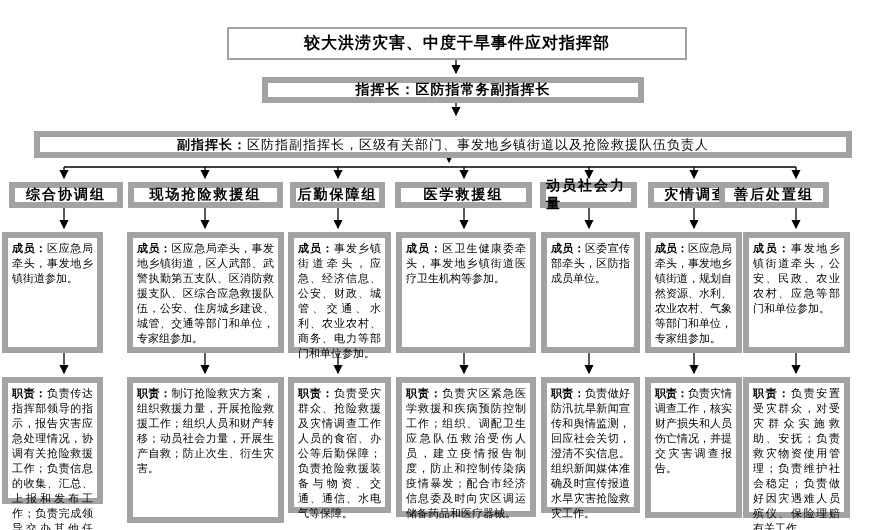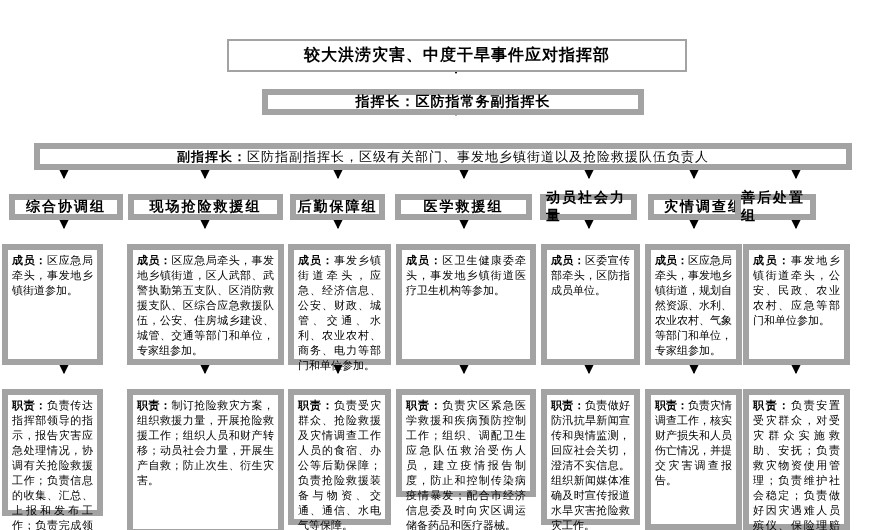--- a/index.html
+++ b/index.html
@@ -1,38 +1,38 @@
 <!DOCTYPE html>
 <html><head>
 <meta charset="utf-8">
 <style>
   html,body{margin:0;padding:0;background:#fff;}
   .canvas{position:relative;width:873px;height:530px;background:#fff;
           font-family:"Liberation Sans","DejaVu Sans",sans-serif;color:#000;overflow:hidden;}
   .connectors{position:absolute;left:0;top:0;width:873px;height:530px;pointer-events:none;}
-  .b{position:absolute;background:#fff;border:6px solid #a3a3a3;box-sizing:border-box;margin-top:12px;}
+  .b{position:absolute;background:#fff;border:6px solid #a3a3a3;box-sizing:border-box;}
   .title-box{left:227px;top:27px;width:460px;height:33px;border-width:2px;
              font-size:16px;font-weight:bold;letter-spacing:1px;
              display:flex;align-items:center;justify-content:center;}
   .cmd-box{left:262px;top:77px;width:382px;height:26px;font-size:14px;font-weight:bold;
            letter-spacing:1px;display:flex;align-items:center;justify-content:center;}
   .dep-box{left:34px;top:131px;width:818px;height:27px;font-size:13px;letter-spacing:1px;
            display:flex;align-items:center;justify-content:center;white-space:nowrap;}
   .ghdr{top:182px;height:26px;font-weight:bold;font-size:14px;letter-spacing:2px;
         display:flex;align-items:center;justify-content:center;}
   .g1{left:9px;width:114px}.g2{left:128px;width:155px}.g3{left:290px;width:95px}
   .g4{left:395px;width:137px}.g5{left:540px;width:97px}.g6{left:648px;width:112px}
-  .g7{left:735px;width:81px}
+  .g7{left:719px;width:110px}
   .bodybox{font-size:11px;line-height:15px;padding:3px 4px;text-align:justify;}
   .mem{top:232px;height:121px;}
   .dut{top:377px;}
   .c1{left:2px;width:101px}.c2{left:127px;width:157px}.c3{left:288px;width:103px}
   .c4{left:396px;width:140px}.c5{left:541px;width:99px}.c6{left:645px;width:97px}
   .c7{left:743px;width:107px}
-  .d1{height:127px}.d2{height:146px}.d3{height:136px}.d4{height:108px}
+  .d1{height:127px}.d2{height:146px}.d3{height:136px}.d4{height:140px}
   .d5{height:136px}.d6{height:141px}.d7{height:141px}
   .lbl{font-weight:bold;}
   .connectors line{stroke:#000;stroke-width:1.3;}
 </style>
 </head>
 <body>
 
 <div class="canvas">
 
   <svg class="connectors" viewBox="0 0 873 530" xmlns="http://www.w3.org/2000/svg">

